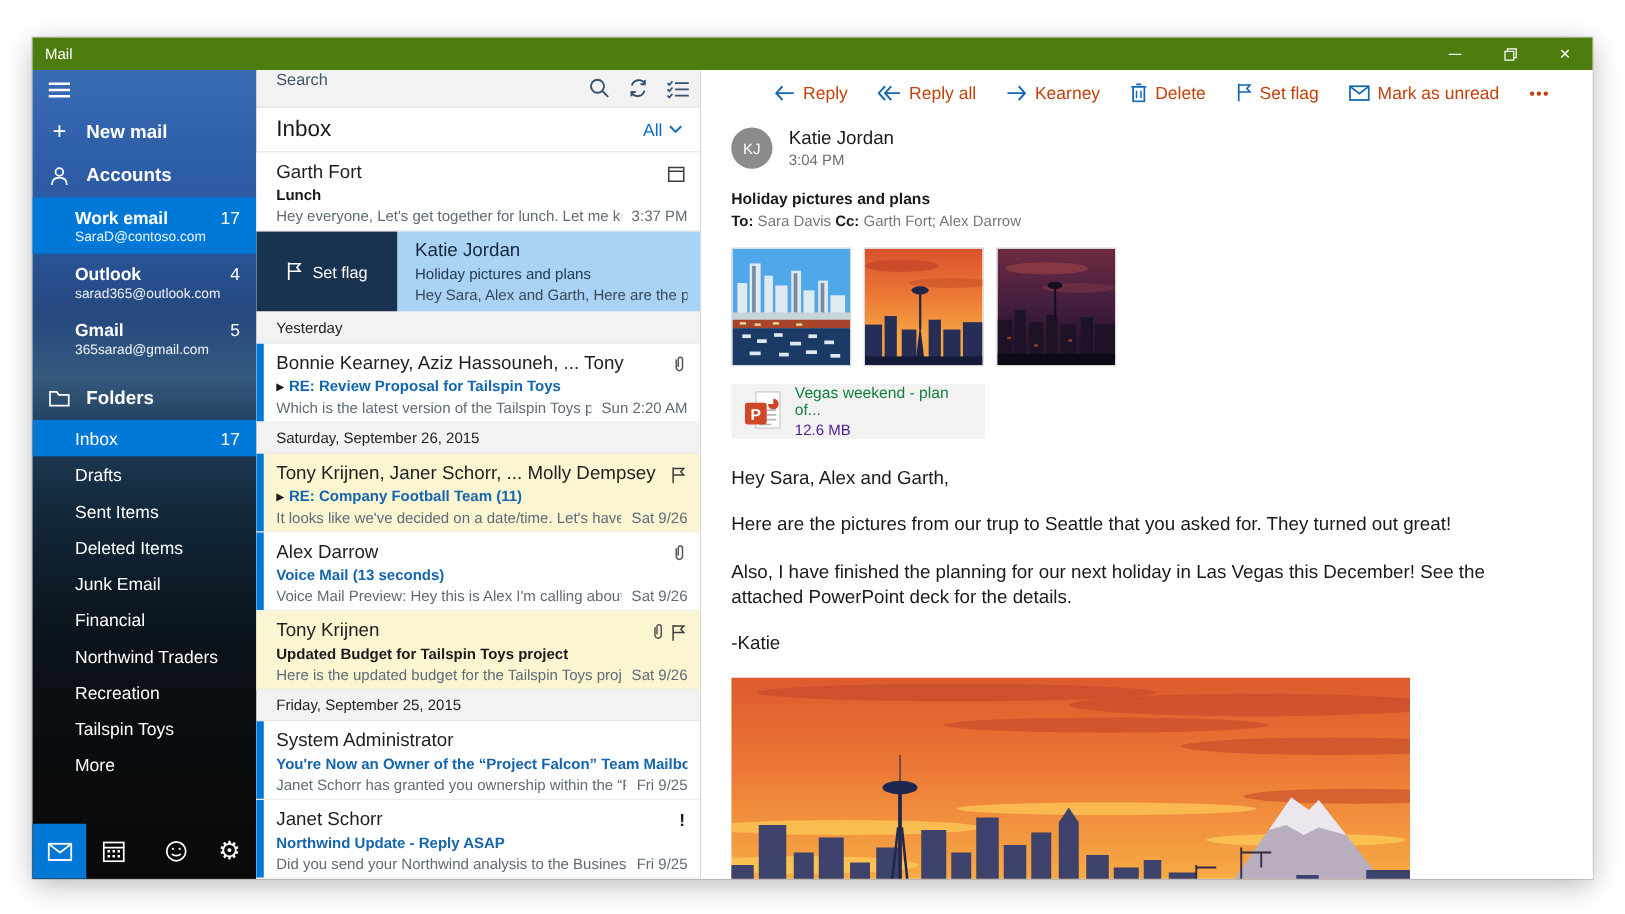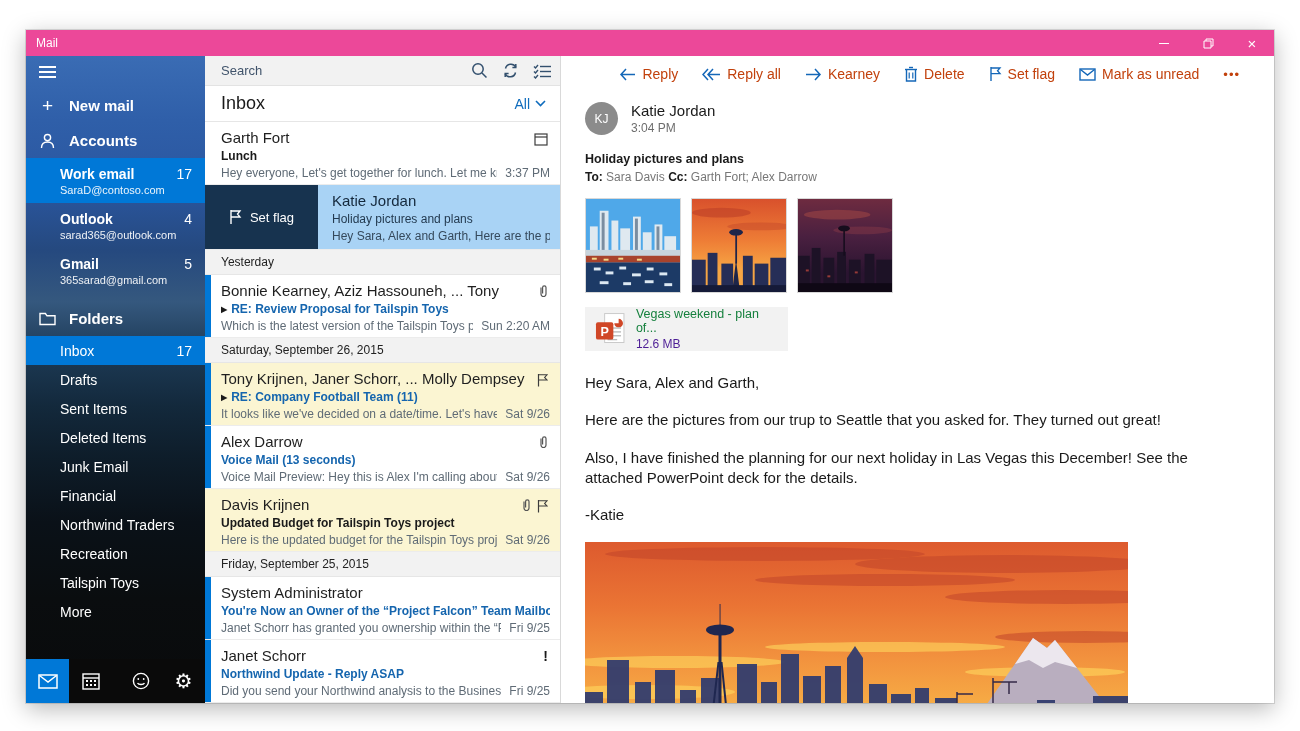--- a/index.html
+++ b/index.html
@@ -3,21 +3,21 @@
 <meta charset="utf-8">
 <style>
   * { margin:0; padding:0; box-sizing:border-box; }
   html,body { width:1300px; height:731px; background:#ffffff; font-family:"Liberation Sans", sans-serif; overflow:hidden; }
   svg { display:block; }
 
   .app-window { position:absolute; left:26px; top:30px; width:1248px; height:673px; background:#fff;
     box-shadow:0 6px 22px rgba(0,0,0,.28), 0 0 0 1px rgba(0,0,0,.12); display:flex; flex-direction:column; }
 
   
-  .titlebar { height:26px; background:#ec4899; color:#fff; display:flex; align-items:center; flex-shrink:0; }
+  .titlebar { height:26px; background:#4d7c0f; color:#fff; display:flex; align-items:center; flex-shrink:0; }
   .titlebar .title { font-size:12px; padding-left:10px; flex:1; }
   .win-btn { width:44px; height:26px; display:flex; align-items:center; justify-content:center; color:#fff; }
   .min-glyph { width:10px; height:1px; background:#fff; display:block; }
   .close-glyph { font-size:15px; line-height:1; }
 
   .content { flex:1; display:flex; min-height:0; }
 
   
   .sidebar { width:179px; flex-shrink:0; position:relative; color:#fff; overflow:hidden;
     background:linear-gradient(180deg,#3a6cb4 0%, #2f5fa9 10%, #2b57a0 20%, #25497f 30%, #35587e 38%, #1d3a55 46%, #13293c 54%, #0e1d2a 62%, #0a1118 72%, #0a0d0f 84%, #090a0b 100%); }
@@ -38,21 +38,21 @@
   .folder-row.selected { background:#0078d7; }
   .folder-row .cnt { margin-left:auto; }
   .sb-bottombar { position:absolute; left:0; right:0; bottom:0; height:44px; background:#0a0a0a; display:flex; align-items:center; }
   .dock-tile { width:43px; height:44px; display:flex; align-items:center; justify-content:center; }
   .dock-tile.active { background:#0078d7; }
   .dock-spacer { flex:1; }
   .gear-glyph { font-size:20px; line-height:1; color:#fff; }
 
   
   .listpane { width:356px; flex-shrink:0; border-right:1px solid #d9d9d9; display:flex; flex-direction:column; background:#fff; }
-  .search-row { height:30px; background:#f2f2f2; border-bottom:1px solid #e3e3e3; display:flex; align-items:center; padding:0 8px 0 16px; flex-shrink:0; }
+  .search-row { height:30px; background:#f2f2f2; border-bottom:1px solid #e3e3e3; display:flex; padding:0 8px 0 16px; flex-shrink:0; }
   .search-text { font-size:13px; color:#41546b; flex:1; }
   .search-icons { display:flex; align-items:center; gap:14px; color:#33506e; }
   .inbox-header { height:36px; display:flex; align-items:center; padding:0 14px 0 16px; border-bottom:1px solid #e6e6e6; flex-shrink:0; }
   .inbox-header .hdr { font-size:18px; color:#1a1a1a; flex:1; }
   .all-dd { display:flex; align-items:center; gap:5px; color:#0f6cbd; font-size:14px; }
   .items { flex:1; overflow:hidden; }
 
   .mail-item { position:relative; height:63px; padding:7px 10px 6px 16px; border-bottom:1px solid #ececec; background:#fff; }
   .mail-item.flagged { background:#fbf5d2; }
   .mail-item.unread::before { content:""; position:absolute; left:0; top:0; bottom:0; width:6px; background:#0078d7; }
@@ -374,21 +374,21 @@
               <span>Voice Mail (13 seconds)</span>
             </div>
           <div class="l3">
               <span class="prev">Voice Mail Preview: Hey this is Alex I'm calling about the proj</span>
               <span class="time">Sat 9/26</span>
             </div>
         </div>
 
         <div class="mail-item flagged">
           <div class="l1">
-              <span class="sender">Davis Krijnen</span>
+              <span class="sender">Tony Krijnen</span>
             <span class="row-icons">
               <svg width="9" height="15" viewBox="0 0 9 15">
                   <path d="M2 3.5 V10 a2.5 2.5 0 0 0 5 0 V3.5 a1.7 1.7 0 0 0 -3.4 0 V9.5" fill="none" stroke="#555" stroke-width="1.2"></path>
                 </svg>
               <svg width="11" height="14" viewBox="0 0 11 14">
                   <path d="M1.5 1 V13.5" stroke="#3c3c3c" stroke-width="1.2" fill="none"></path>
                   <path d="M1.5 1.8 H10 L7.6 4.4 L10 7 H1.5" fill="none" stroke="#3c3c3c" stroke-width="1.1"></path>
                 </svg>
             </span>
             </div>

